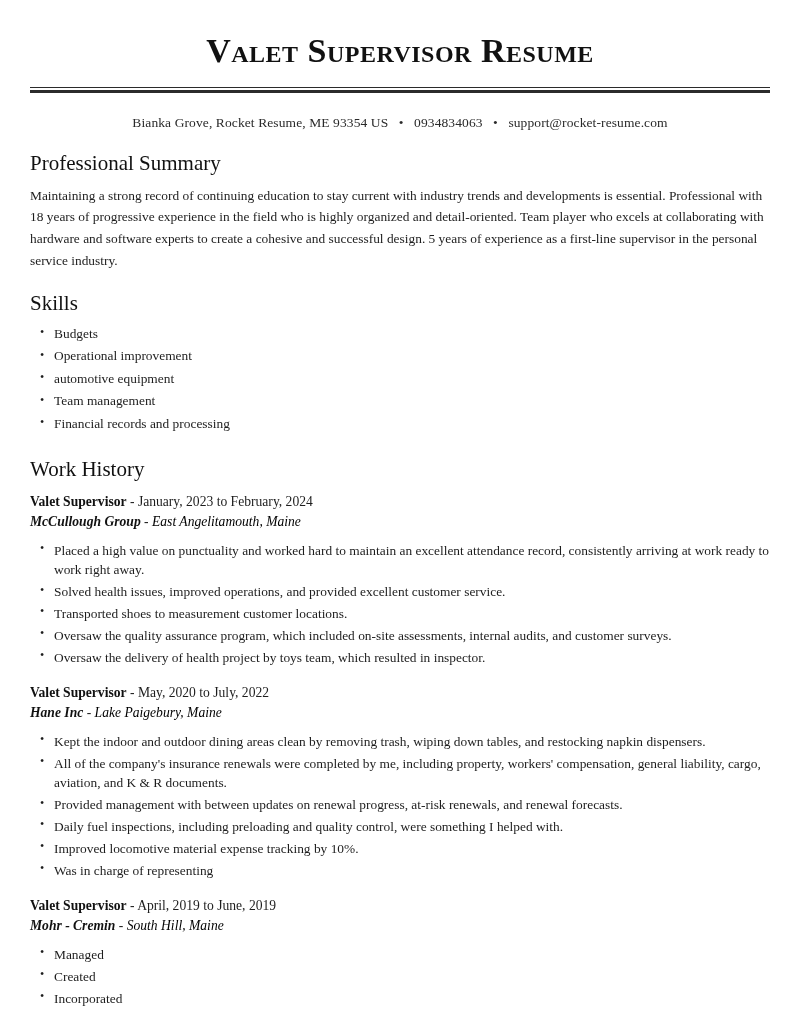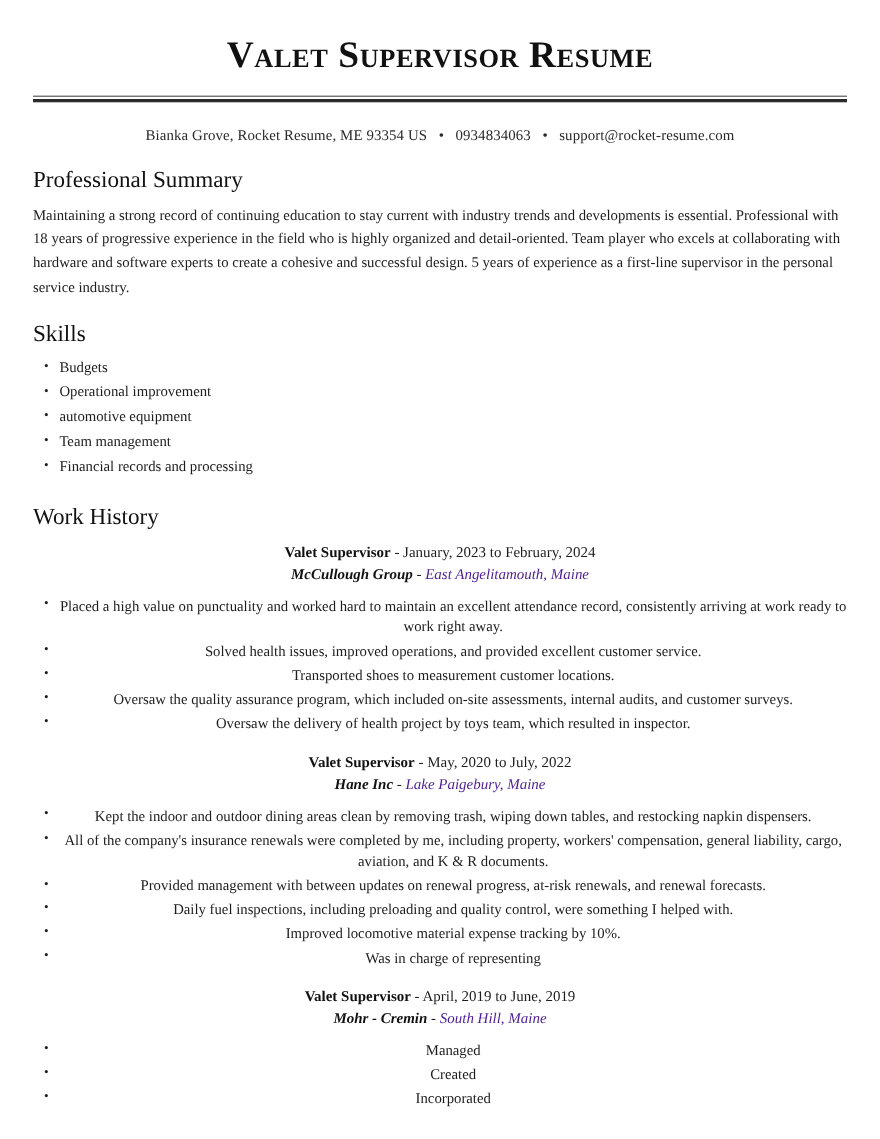--- a/index.html
+++ b/index.html
@@ -122,21 +122,20 @@
     position: absolute;
     left: 10px;
     top: -0.5px;
     font-size: 12px;
     color: #1d1d1d;
   }
 
   
   .job {
     margin-top: 16px;
-    text-align: center;
   }
   .job:first-of-type {
     margin-top: 10px;
   }
   .job-title-line {
     font-size: 13.6px;
     line-height: 1.45;
     color: #1d1d1d;
   }
   .job-title {
@@ -156,21 +155,21 @@
     font-style: italic;
     color: #1d1d1d;
   }
   .job-company {
     font-weight: 700;
     color: #111111;
   }
   .job-location {
     font-style: italic;
     font-weight: 400;
-    color: #4c1d95;
+    color: #000000;
     margin-top: 12px;
   }
   .job ul.bullets {
     margin-top: 9px;
   }
   .job ul.bullets > li {
     line-height: 1.45;
     margin-bottom: 2.5px;
     padding-left: 24px;
   }

